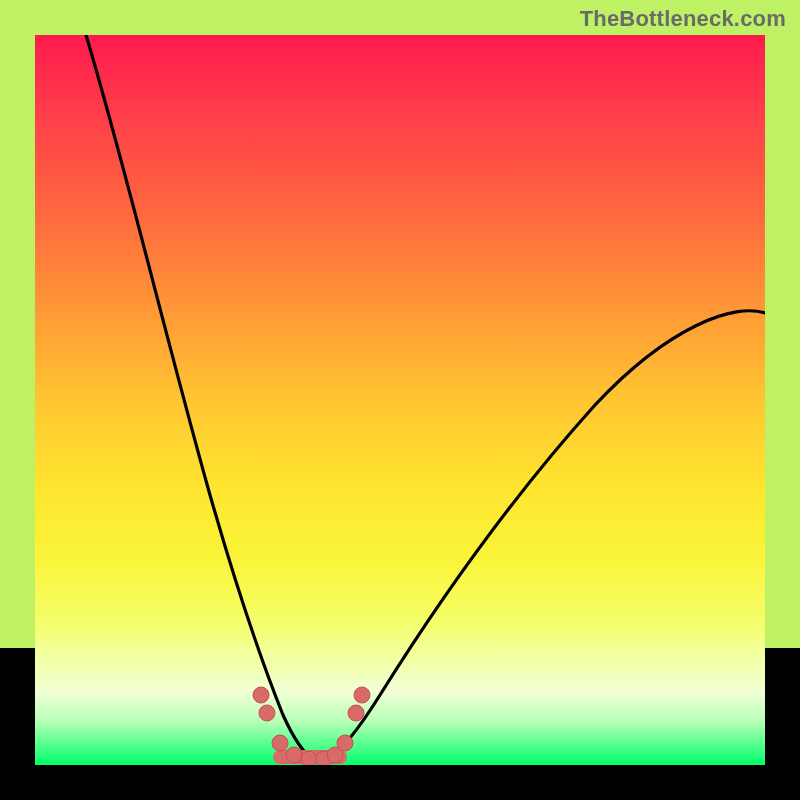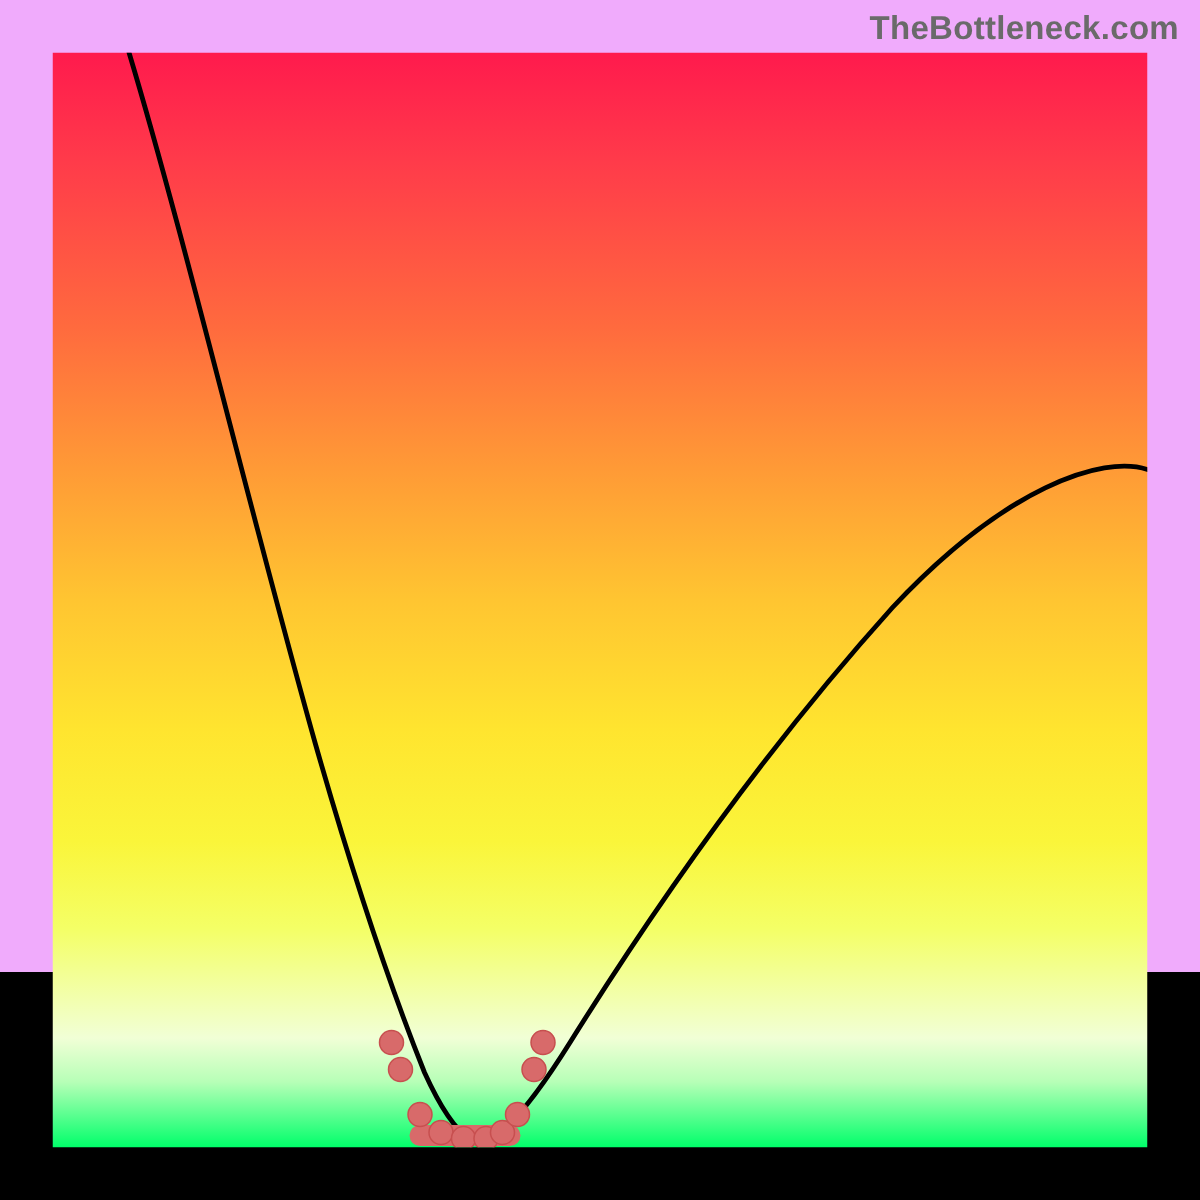--- a/index.html
+++ b/index.html
@@ -7,21 +7,21 @@
     padding: 0;
     width: 800px;
     height: 800px;
     background: #000;
     overflow: hidden;
   }
   .frame {
     position: absolute;
     left: 0; top: 0;
     width: 800px; height: 648px;
-    background: #f0abfc;
+    background: #bef264;
   }
   .plot-area {
     position: absolute;
     left: 35px;
     top: 35px;
     width: 730px;
     height: 730px;
     overflow: hidden;
   }
   .gradient {

